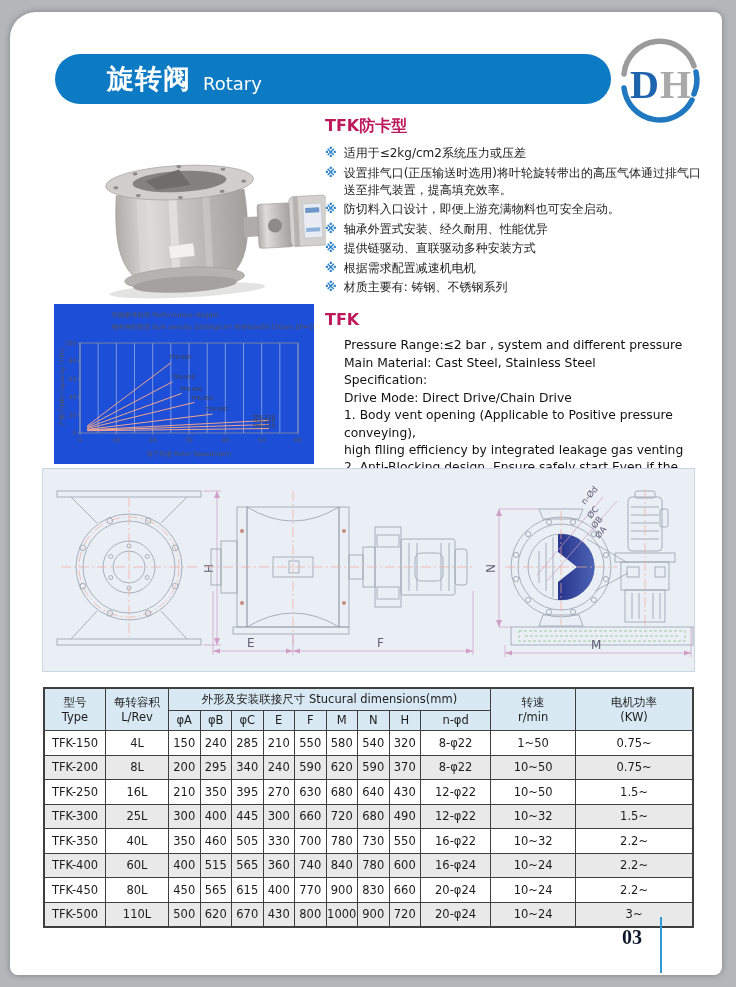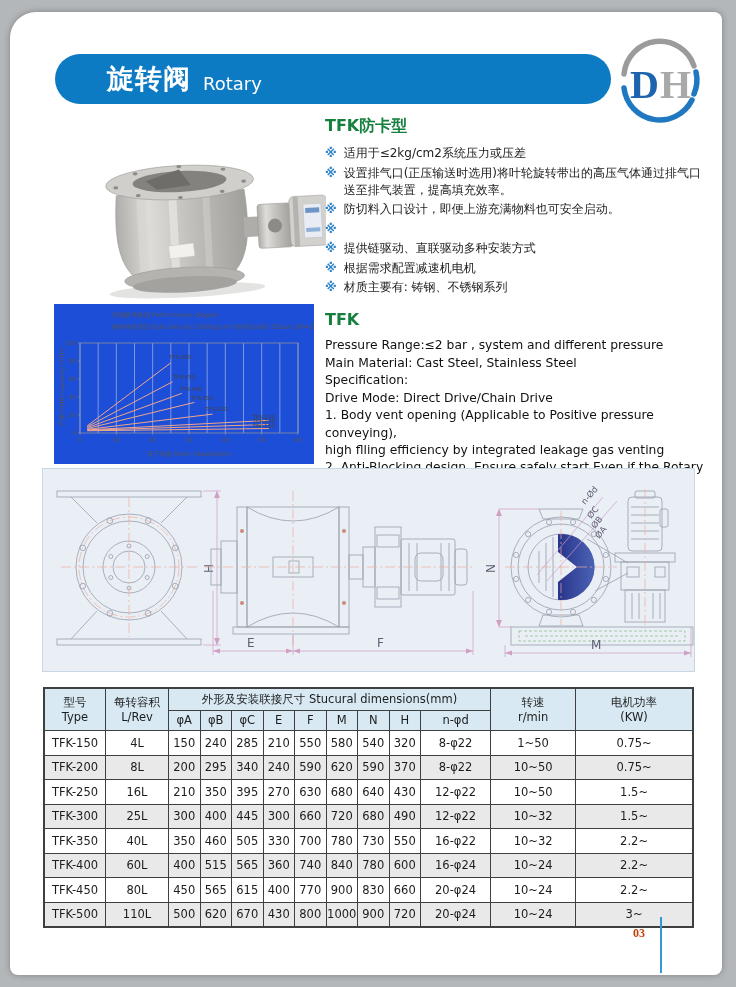--- a/index.html
+++ b/index.html
@@ -15,26 +15,26 @@
   .banner .en { color:#fff; font-size:18px; margin-left:12px; margin-top:8px; }
 
   
   .logo { position:absolute; left:604px; top:26px; width:92px; height:88px; }
 
   
   .photo { position:absolute; left:56px; top:126px; width:260px; height:170px; background:#fff; }
 
   
   .rightcol { position:absolute; left:315px; top:104px; width:386px; }
-  .sec-heading { color:#15803d; font-size:16px; font-weight:bold; margin-bottom:8px; }
+  .sec-heading { color:#be185d; font-size:16px; font-weight:bold; margin-bottom:8px; }
   .bullets { list-style:none; }
   .bullets li { display:flex; font-size:12px; color:#222; line-height:1.42; margin-bottom:2.5px; }
   .bullets .mk { color:#2e84c8; font-weight:bold; margin-right:7px; flex:0 0 auto; }
   .tfk-block { margin-top:14px; }
-  .tfk-lines div { font-size:12.3px; color:#111; line-height:1.42; }
+  .tfk-lines div { font-size:12.3px; color:#111; line-height:1.42;margin-left:19px; }
 
   
   .chart-wrap { position:absolute; left:44px; top:292px; width:260px; height:160px; background:#1d4ed8; }
 
   
   .drawing-wrap { position:absolute; left:32px; top:456px; width:653px; height:204px;
     background:#eaeef5; border:1px solid #c9d6e4; }
   #tech-drawing .ln { stroke:#98a0ac; fill:none; stroke-width:.8; }
   #tech-drawing .cl { stroke:#efae9e; stroke-width:.7; stroke-dasharray:10 3 2 3; fill:none; }
   #tech-drawing .dim { stroke:#cf9fc4; stroke-width:.7; fill:none; }
@@ -49,22 +49,22 @@
     width:648px; font-size:11.5px; color:#1c1c1c; }
   .spec-table th, .spec-table td { border:1px solid #3f3f3f; text-align:center; vertical-align:middle; padding:0; }
   .spec-table thead th { background:#d8e9f3; font-weight:normal; font-size:11.5px; line-height:1.3; }
   .spec-table thead tr:first-child th { height:22px;margin-left:10px; }
   .spec-table thead tr:last-child th { height:20px; }
   .spec-table tbody td { height:24.5px; background:#fff; }
   .spec-table tbody tr.alt td { background:#e9e9e9; }
   .spec-table { outline:1.5px solid #3f3f3f; }
 
   
-  .page-num { position:absolute; left:612px; top:914px; width:34px; text-align:center;
-    font-family:"Liberation Serif","DejaVu Serif",serif; font-weight:bold; font-size:12px; color:#c2410c; }
+  .page-num { position:absolute; left:612px; top:914px; width:34px; text-align:left;
+    font-family:"Liberation Serif","DejaVu Serif",serif; font-weight:bold; font-size:20px; color:#0f172a; }
   .footer-line { position:absolute; left:650px; top:905px; width:2px; height:56px; background:#2f9ad5; }
 </style>
 </head>
 <body>
 
 <div class="page-card">
 
   <div class="banner">
     <span class="zh">旋转阀</span>
     <span class="en">Rotary</span>
@@ -134,20 +134,21 @@
       <li>
           <span class="mk">※</span>
           <span>设置排气口(正压输送时选用)将叶轮旋转带出的高压气体通过排气口送至排气装置，提高填充效率。</span>
         </li>
       <li>
           <span class="mk">※</span>
           <span>防切料入口设计，即便上游充满物料也可安全启动。</span>
         </li>
       <li>
           <span class="mk">※</span>
+          <span>轴承外置式安装、经久耐用、性能优异</span>
         </li>
       <li>
           <span class="mk">※</span>
           <span>提供链驱动、直联驱动多种安装方式</span>
         </li>
       <li>
           <span class="mk">※</span>
           <span>根据需求配置减速机电机</span>
         </li>
       <li>

